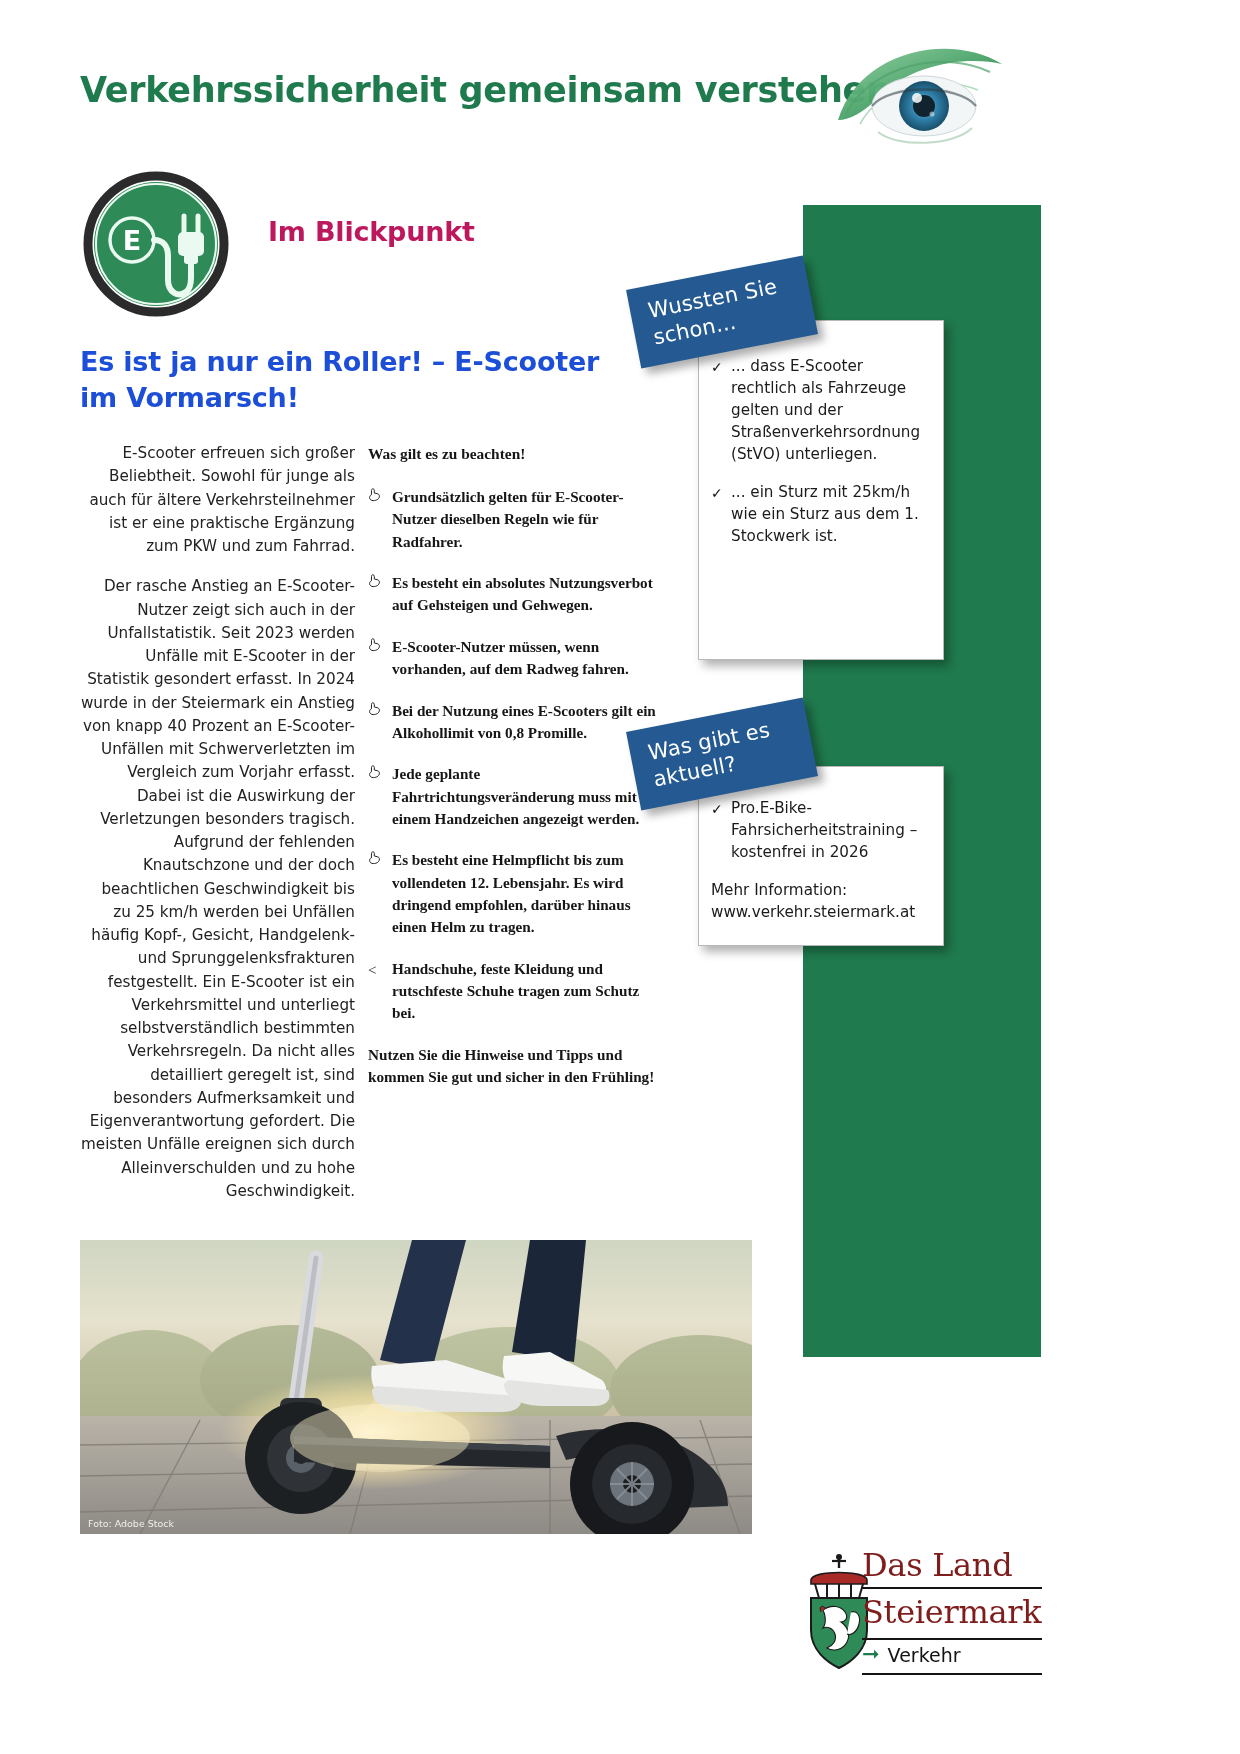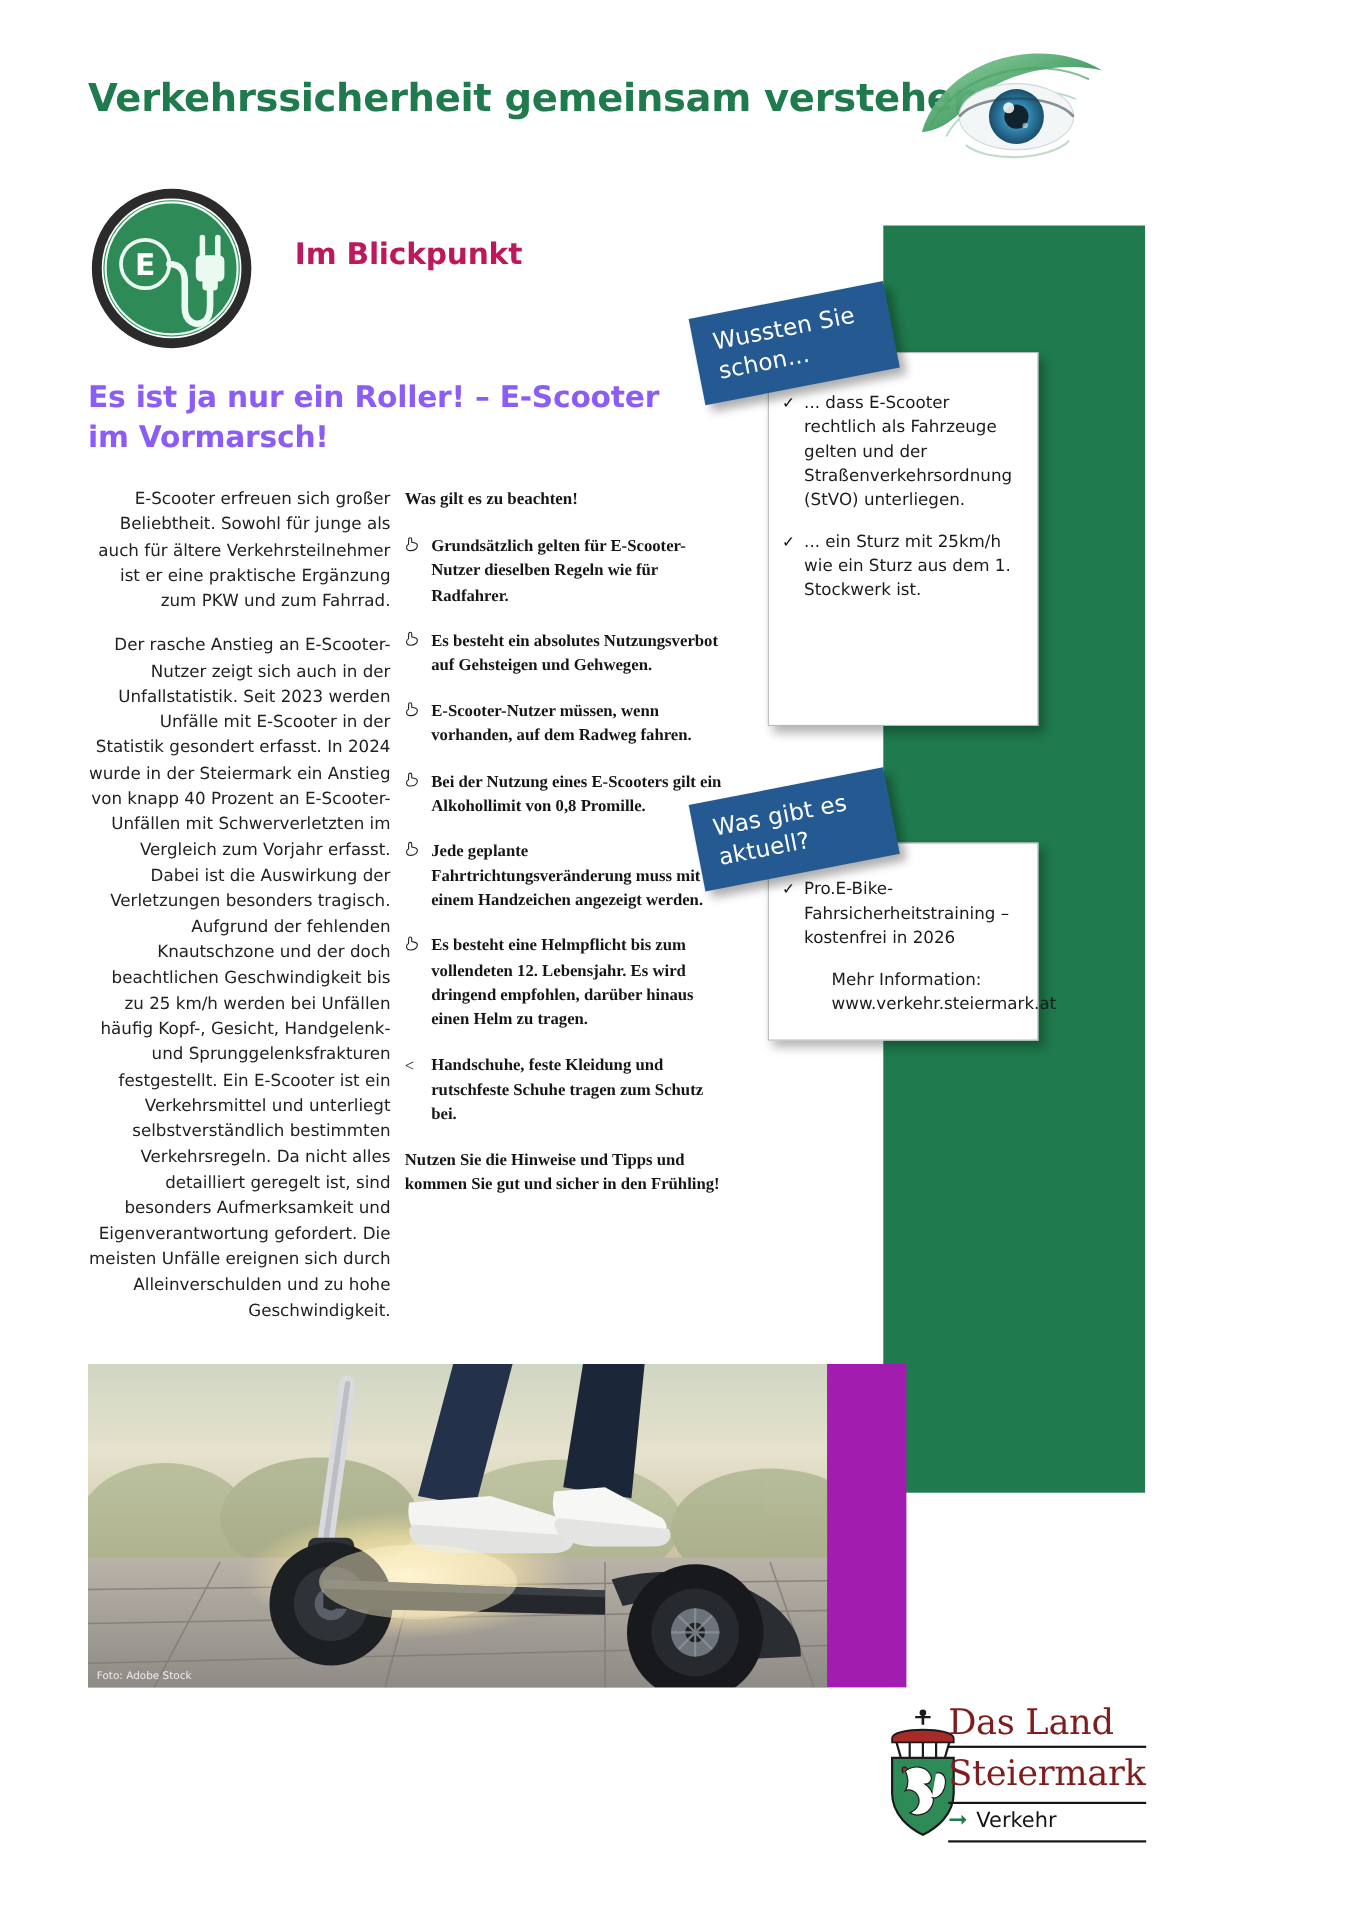--- a/index.html
+++ b/index.html
@@ -71,21 +71,21 @@
   }
 
   
   .headline {
     position: absolute;
     left: 80px;
     top: 344px;
     width: 560px;
     font-size: 27px;
     font-weight: bold;
-    color: #8b5cf6;
+    color: #1d4ed8;
     line-height: 1.32;
     letter-spacing: -0.2px;
   }
 
   
   .col-left {
     position: absolute;
     left: 80px;
     top: 442px;
     width: 275px;
@@ -159,21 +159,20 @@
     color: #111;
     font-size: 14px;
     padding-top: 2px;
   }
   .check-text { flex: 1 1 auto; }
   .plain-row {
     font-size: 15.2px;
     line-height: 1.45;
     color: #1b1b1b;
     padding-left: 0px;
-    margin-left: 45px;
   }
 
   
   .blue-tag {
     position: absolute;
     background: #245a91;
     color: #ffffff;
     font-size: 21px;
     font-weight: normal;
     line-height: 1.28;
@@ -183,24 +182,24 @@
     letter-spacing: 0.2px;
   }
   #tag-wussten { left: 632px; top: 272px; width: 142px; }
   #tag-aktuell { left: 632px; top: 714px; width: 142px; }
 
   
   .photo {
     position: absolute;
     left: 80px;
     top: 1240px;
-    width: 744px;
+    width: 672px;
     height: 294px;
     overflow: hidden;
-    background: #a21caf;
+    background: #6d28d9;
   }
   .photo-credit {
     position: absolute;
     left: 8px;
     bottom: 5px;
     font-size: 9.5px;
     color: #ffffff;
     opacity: 0.85;
     z-index: 5;
   }

